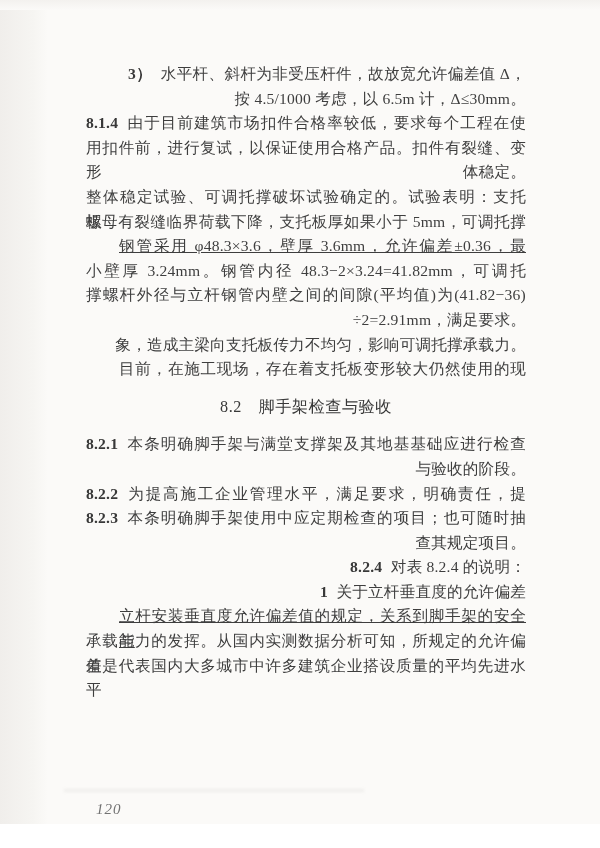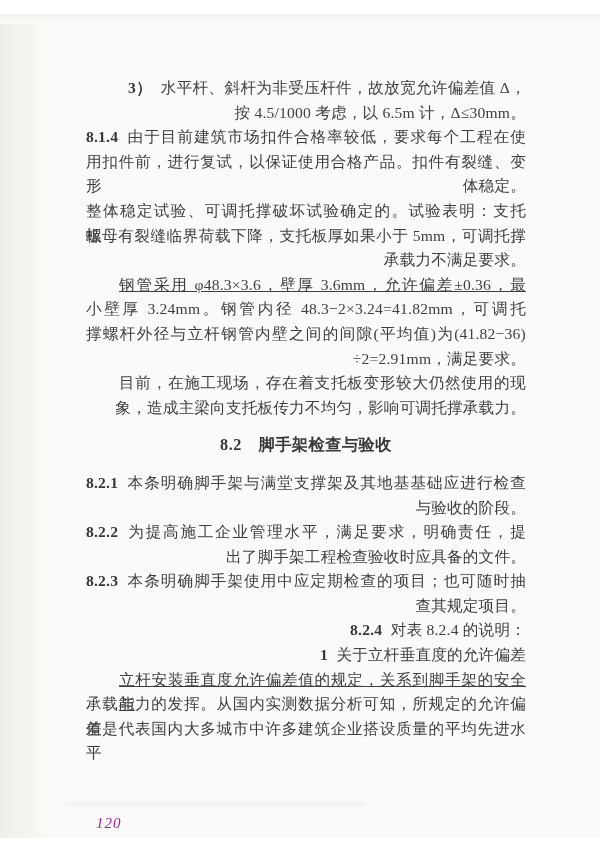--- a/index.html
+++ b/index.html
@@ -3,21 +3,20 @@
 <meta charset="utf-8">
 <style>
   html,body{margin:0;padding:0;background:#ffffff;}
   .page{
     position:relative;
     width:600px;height:824px;
     background:#fbfaf8;
     overflow:hidden;
     font-family:"Liberation Serif","DejaVu Serif",serif;
     color:#3e3e3e;
-    margin-top:14px;
   }
   .scan-edge{
     position:absolute;left:0;top:0;width:48px;height:100%;
     background:linear-gradient(90deg,#f0eeeb 0%,#f6f5f2 70%,#fbfaf8 100%);
     pointer-events:none;
   }
   .scan-top{
     position:absolute;left:0;top:0;width:100%;height:10px;
     background:linear-gradient(180deg,#f3f1ee 0%,#fbfaf8 100%);
     pointer-events:none;
@@ -38,68 +37,66 @@
     text-align-last:justify;
     text-justify:inter-word;
   }
   .line b{
     font-weight:bold;
     color:#383838;
     margin-right:0.55em;
   }
   .heading{
     font-size:16.2px;
-    font-weight:bold;
+    font-weight:normal;
     color:#383838;
     text-align:center;
     line-height:24.6px;
     height:24.6px;
     margin:13px 0 13px 0;
     letter-spacing:0.5px;
   }
   .smudge{
     position:absolute;left:64px;top:789px;width:300px;height:3px;
     background:rgba(140,140,133,0.10);
     filter:blur(1.5px);
     pointer-events:none;
   }
   .page-number{
     position:absolute;left:96px;top:801px;
     font-size:15px;
     font-style:italic;
-    color:#a21caf;
+    color:#737373;
     letter-spacing:1px;
   }
 </style>
 </head>
 <body>
 
 <div class="page">
   <div class="scan-edge"></div>
   <div class="scan-top"></div>
   <main class="content" id="content">
       <div class="line j" style="padding-left: 42px;"><b>3）</b><span>水平杆、斜杆为非受压杆件，故放宽允许偏差值 Δ，</span></div>
       <div class="line">按 4.5/1000 考虑，以 6.5m 计，Δ≤30mm。</div>
       <div class="line j"><b>8.1.4</b><span>由于目前建筑市场扣件合格率较低，要求每个工程在使</span></div>
       <div class="line j">用扣件前，进行复试，以保证使用合格产品。扣件有裂缝、变形</div>
       <div class="line">体稳定。</div>
       <div class="line j">整体稳定试验、可调托撑破坏试验确定的。试验表明：支托板、</div>
       <div class="line j">螺母有裂缝临界荷载下降，支托板厚如果小于 5mm，可调托撑</div>
-      <div class="line">承载力不满足要求。</div>
       <div class="line j" style="padding-left: 33px; text-decoration: underline;">钢管采用 φ48.3×3.6，壁厚 3.6mm，允许偏差±0.36，最</div>
       <div class="line j">小壁厚 3.24mm。钢管内径 48.3−2×3.24=41.82mm，可调托</div>
       <div class="line j">撑螺杆外径与立杆钢管内壁之间的间隙(平均值)为(41.82−36)</div>
       <div class="line">÷2=2.91mm，满足要求。</div>
+      <div class="line">象，造成主梁向支托板传力不均匀，影响可调托撑承载力。</div>
       <div class="line j" style="padding-left: 33px;">目前，在施工现场，存在着支托板变形较大仍然使用的现</div>
-      <div class="line">象，造成主梁向支托板传力不均匀，影响可调托撑承载力。</div>
       <div class="heading">8.2　脚手架检查与验收</div>
       <div class="line j"><b>8.2.1</b><span>本条明确脚手架与满堂支撑架及其地基基础应进行检查</span></div>
       <div class="line">与验收的阶段。</div>
       <div class="line j"><b>8.2.2</b><span>为提高施工企业管理水平，满足要求，明确责任，提</span></div>
-      <div class="line">出了脚手架工程检查验收时应具备的文件。</div>
       <div class="line j"><b>8.2.3</b><span>本条明确脚手架使用中应定期检查的项目；也可随时抽</span></div>
       <div class="line">查其规定项目。</div>
       <div class="line"><b>8.2.4</b><span>对表 8.2.4 的说明：</span></div>
       <div class="line" style="padding-left: 33px;"><b>1</b><span>关于立杆垂直度的允许偏差</span></div>
       <div class="line j" style="padding-left: 33px; text-decoration: underline;">立杆安装垂直度允许偏差值的规定，关系到脚手架的安全与</div>
       <div class="line j">承载能力的发挥。从国内实测数据分析可知，所规定的允许偏差</div>
       <div class="line j">值是代表国内大多城市中许多建筑企业搭设质量的平均先进水平</div>
     </main>
   <div class="smudge"></div>
   <div class="page-number">120</div>

